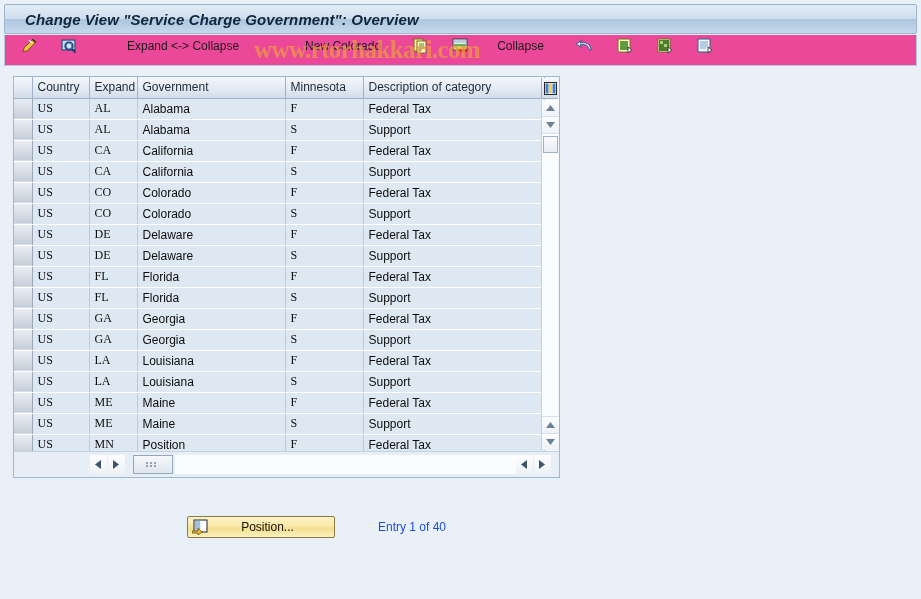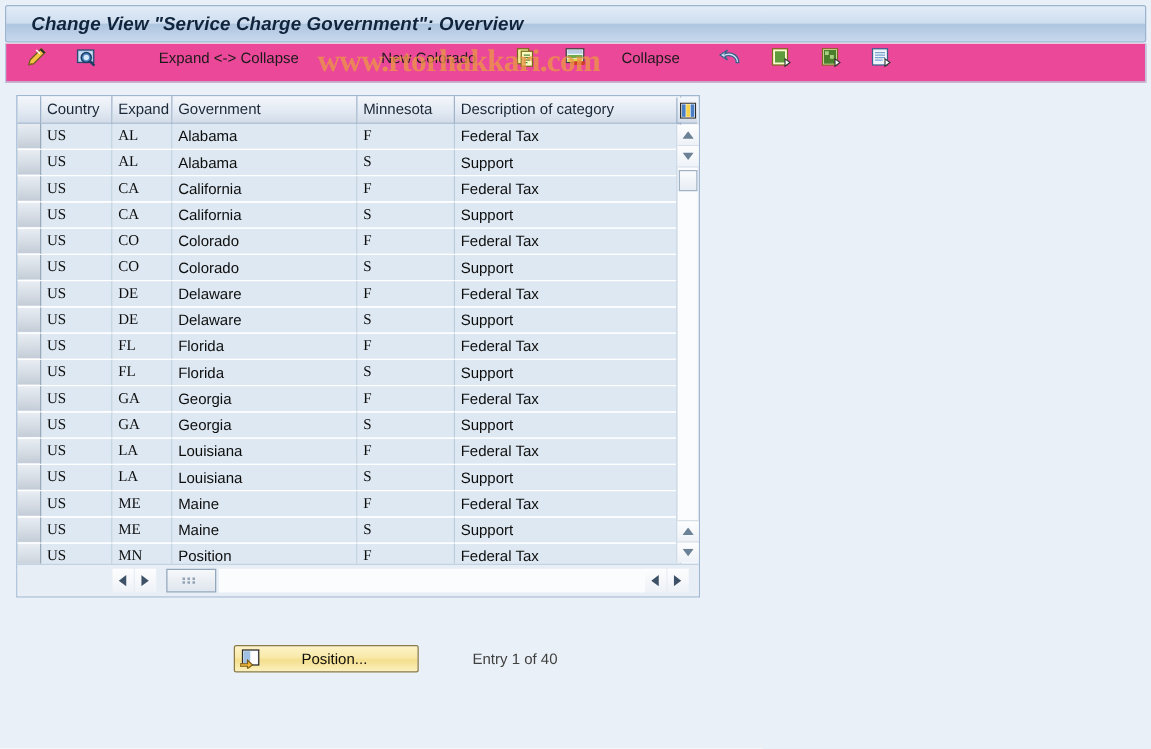--- a/index.html
+++ b/index.html
@@ -214,21 +214,21 @@
     flex: 1;
     text-align: center;
     font-size: 12px;
     color: #12100a;
     padding-right: 8px;
   }
   .entry-count {
     position: absolute;
     left: 378px; top: 520px;
     font-size: 12px;
-    color: #404040;
+    color: #1d4ed8;
     text-align: center;
   }
 
   
   .watermark {
     position: absolute;
     left: 254px; top: 36px;
     font-size: 25px;
     font-weight: bold;
     color: rgba(235,150,70,0.78);

